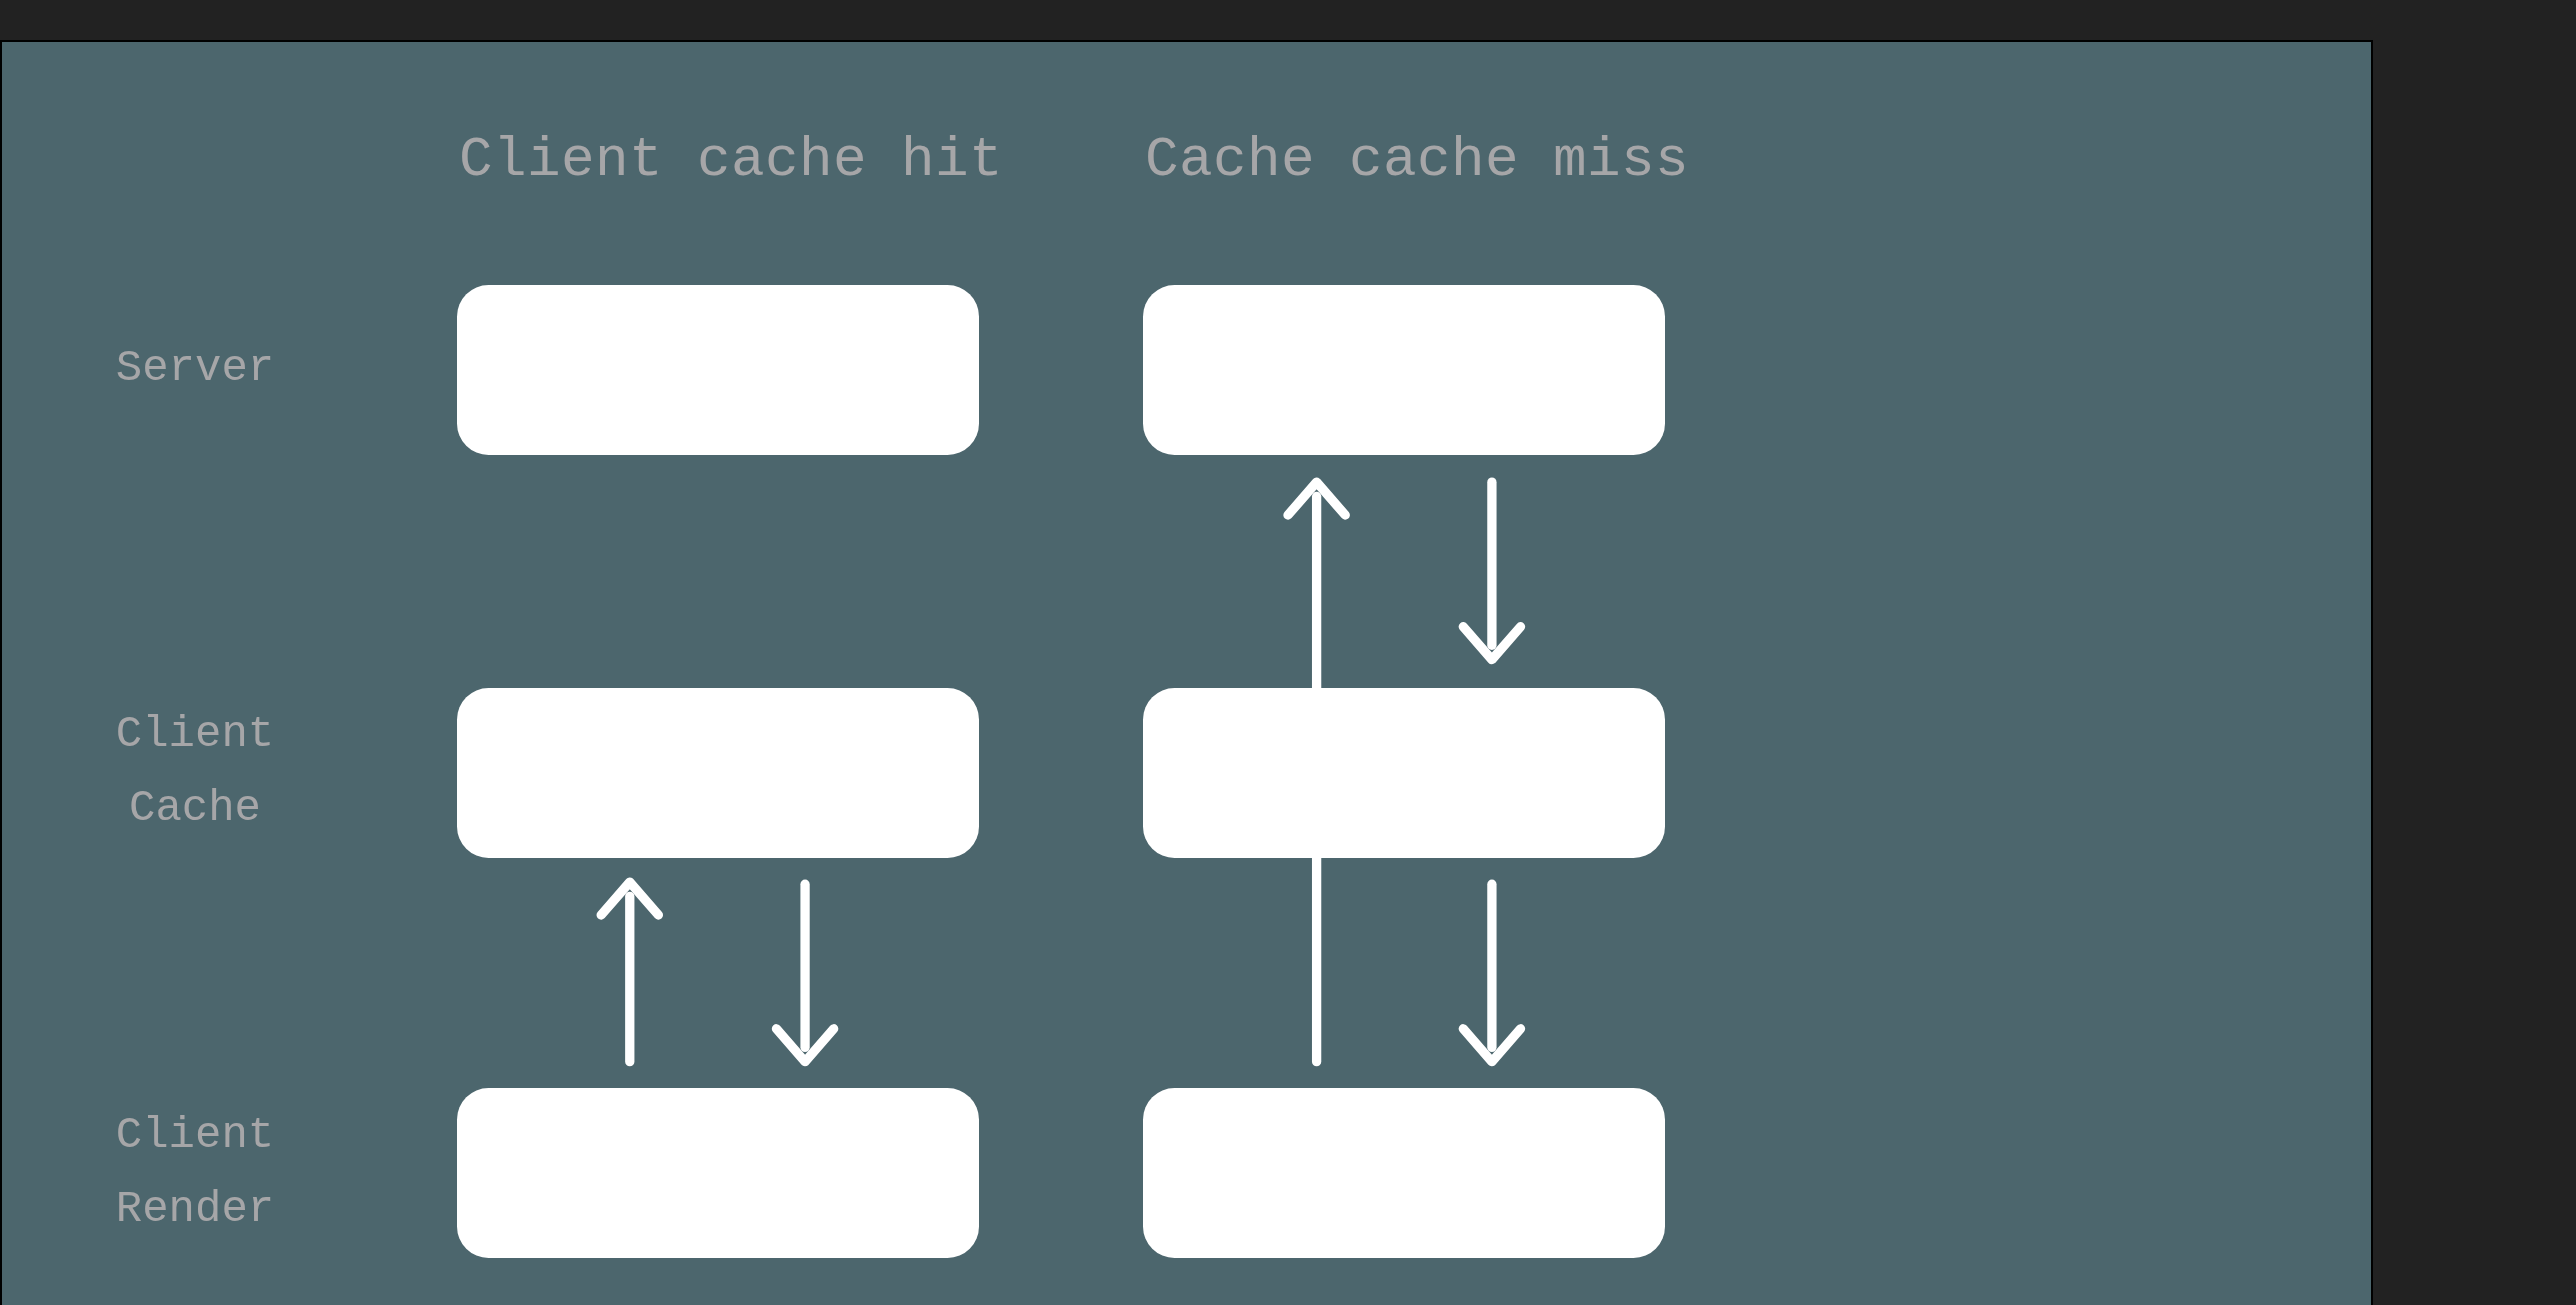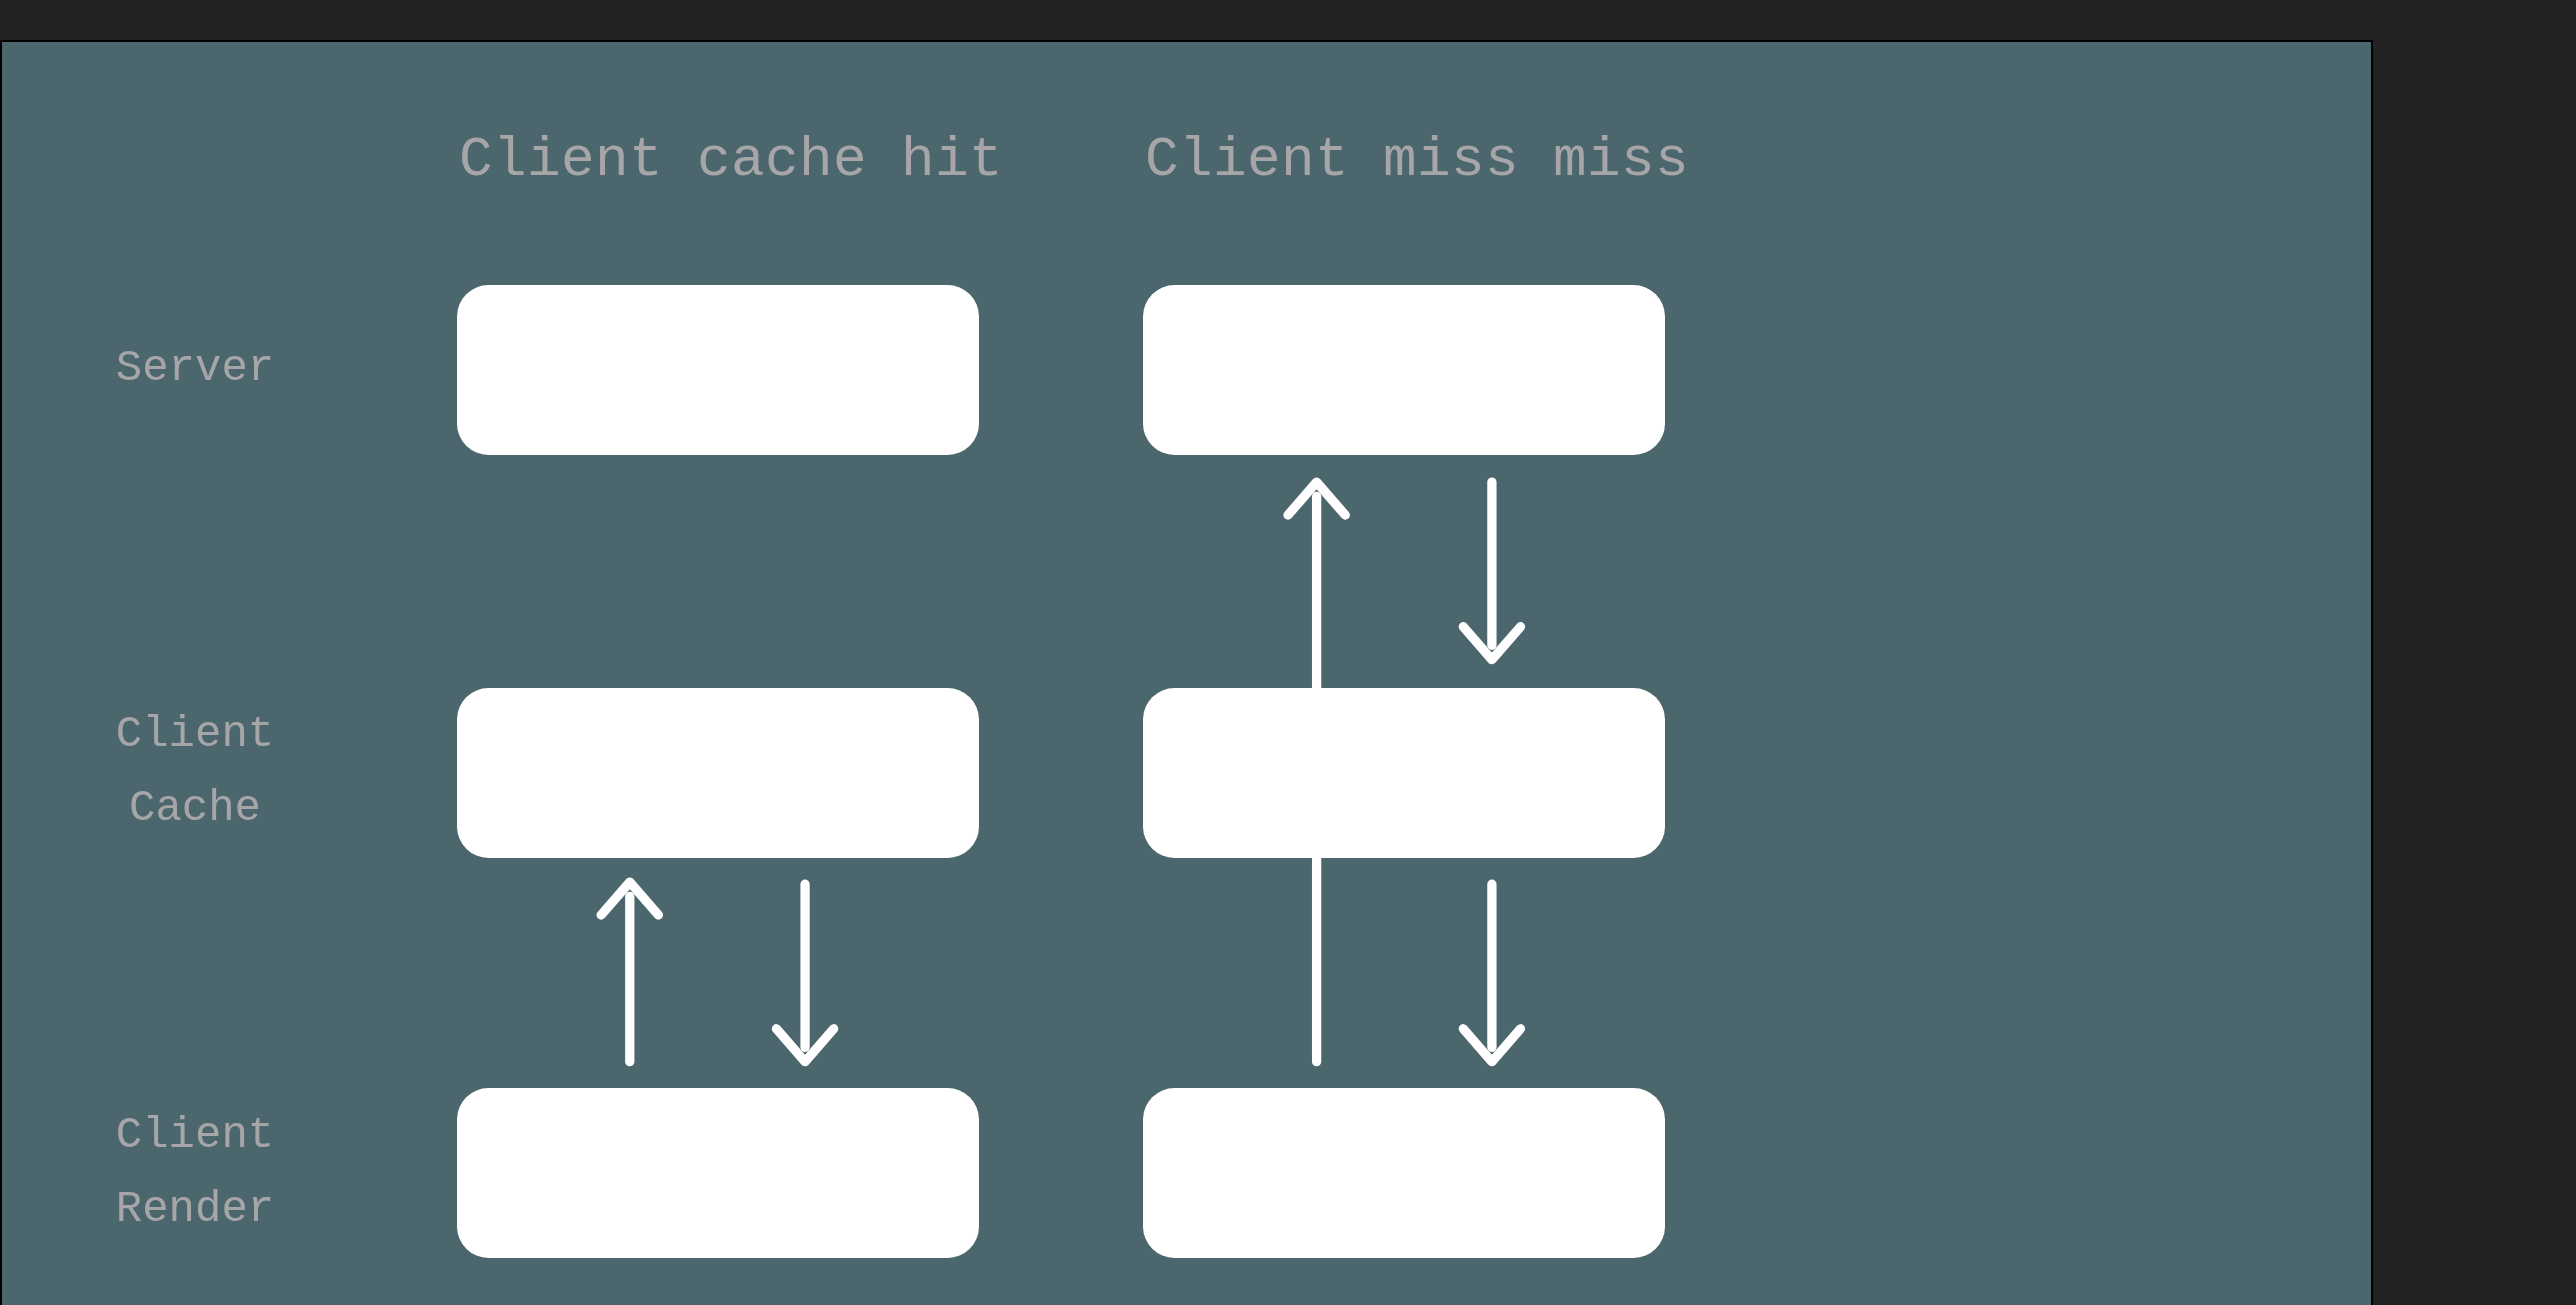--- a/index.html
+++ b/index.html
@@ -75,21 +75,21 @@
   .box-r2 { top: 648px; }
   .box-r3 { top: 1048px; }
 </style>
 </head>
 <body>
 
 <div class="stage">
 
   <div class="title title-hit">Client cache hit</div>
 
-  <div class="title title-miss">Client miss miss</div>
+  <div class="title title-miss">Cache cache miss</div>
 
   <div class="rowlabel label-server">Server</div>
 
   <div class="rowlabel label-cache">Client
 Cache</div>
 
   <div class="rowlabel label-render">Client
 Render</div>
 
   <svg class="arrows" id="arrow-layer" viewBox="0 0 3600 1824" xmlns="http://www.w3.org/2000/svg">

